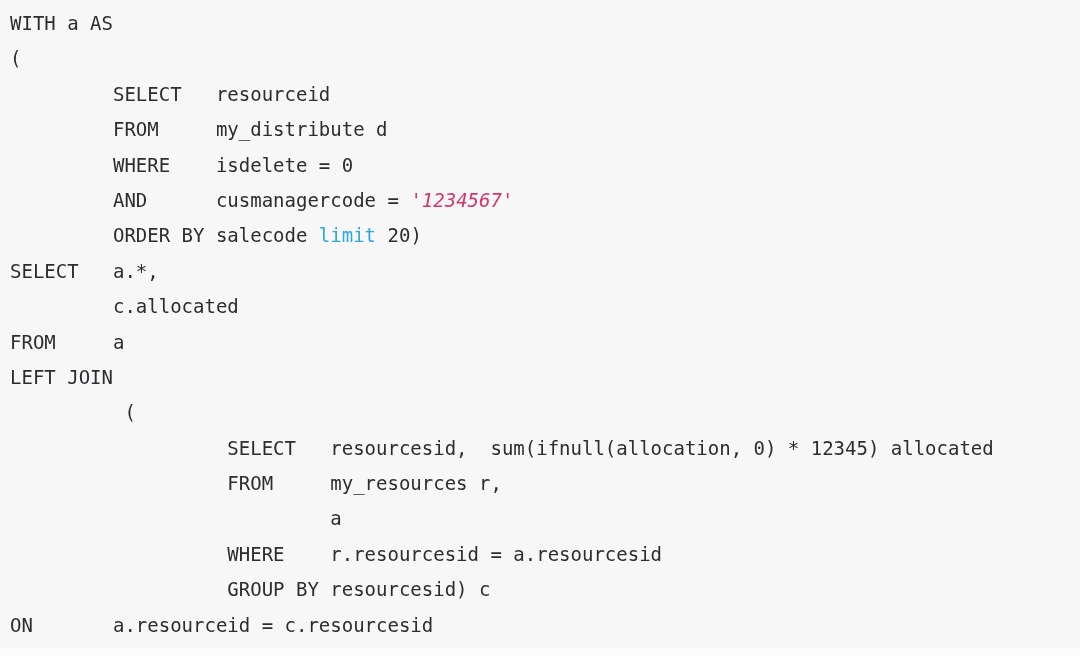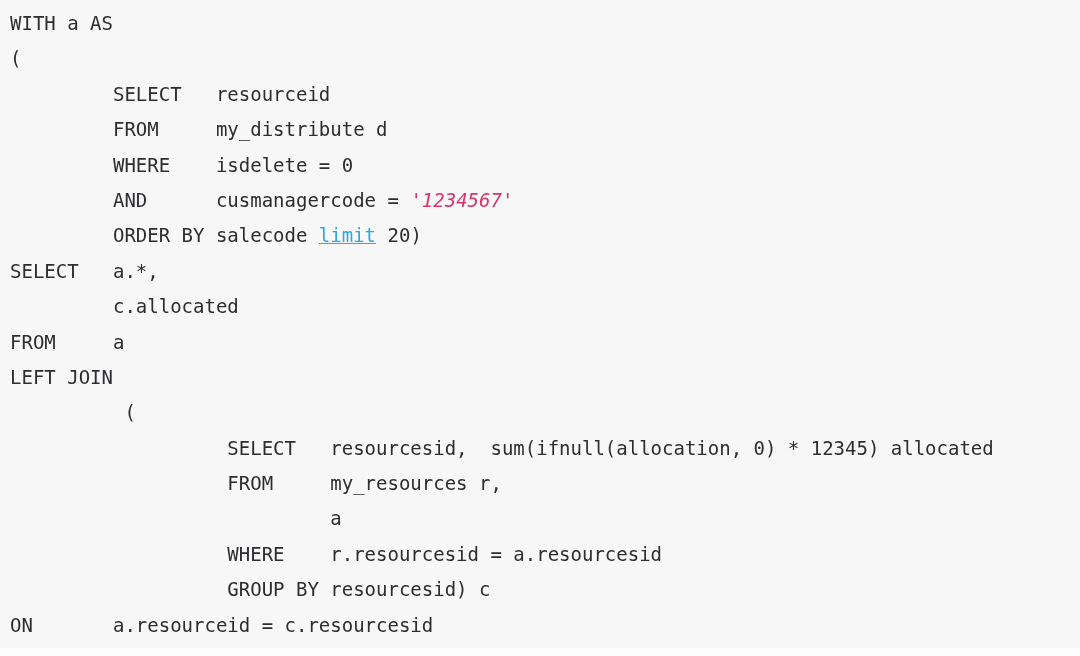--- a/index.html
+++ b/index.html
@@ -54,21 +54,21 @@
 
   .code-line {
     display: block;
     height: 35.4px;
     white-space: pre;
     padding-left: 10px;
   }
 
   .tok-plain   { color: #2d2d30; }
   .tok-string  { color: #d6366a; font-style: italic; }
-  .tok-keyword { color: #2fa8dd; text-decoration: underline; }
+  .tok-keyword { color: #2fa8dd; }
 
   
   #bottom-edge {
     position: absolute;
     left: 0;
     right: 0;
     bottom: 0;
     height: 8px;
     background: #fcfcfd;
     pointer-events: none;

